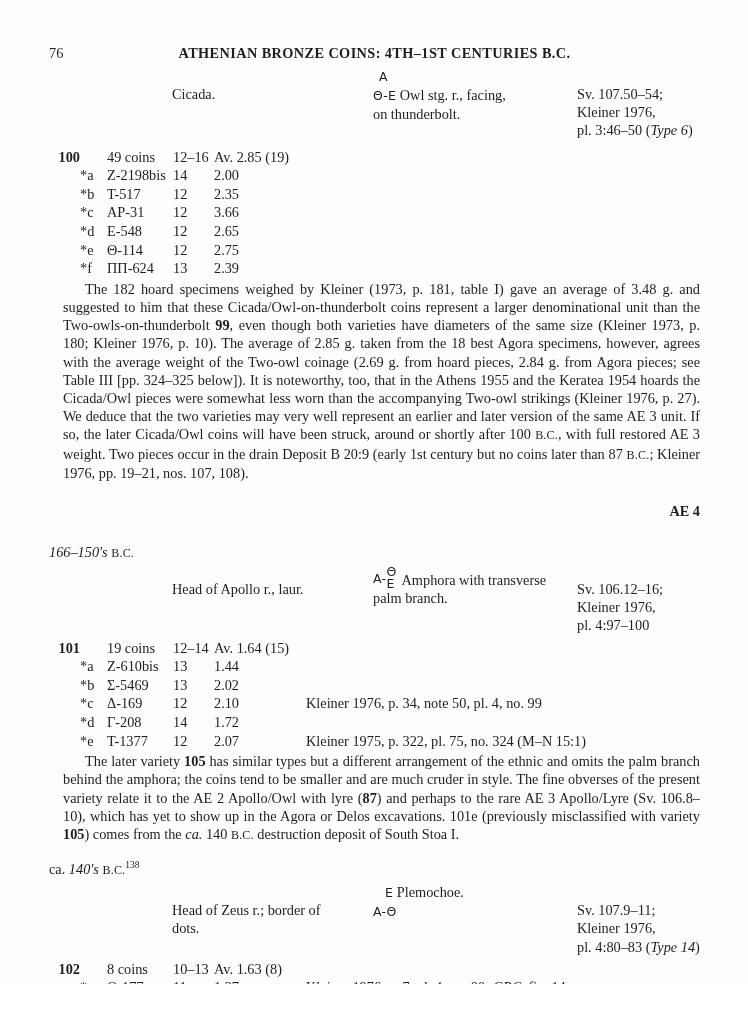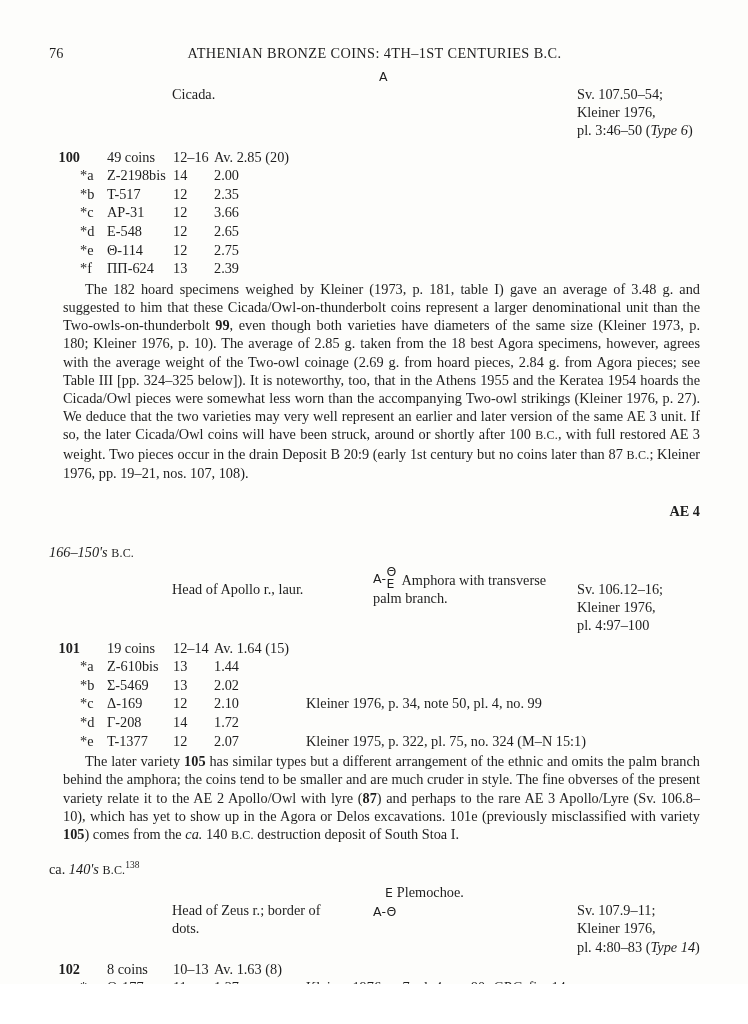--- a/index.html
+++ b/index.html
@@ -11,21 +11,21 @@
     color:#1e1e1e;
     font-family:"Liberation Serif", serif;
     font-size:14.3px;
     line-height:18.2px;
     padding:0 48px 0 49px;
     overflow:hidden;
   }
   
   .pagehead{position:relative;padding-top:44px;height:19px;}
   .pagenum{position:absolute;left:0;top:44px;}
-  .ptitle{display:block;text-align:center;letter-spacing:0.4px;}
+  .ptitle{display:block;text-align:center;letter-spacing:0.4px;font-weight:bold;}
   
   .typerow{display:grid;grid-template-columns:123px 201px 204px 1fr;}
   .typerow .cell{display:block;}
   .pad1{padding-top:18px;}
   .pad2{padding-top:14px;font-family:Liberation Serif, serif;}
   .refcol div{white-space:nowrap;}
   
   .leg{font-family:"DejaVu Sans", sans-serif;font-size:12.5px;letter-spacing:0.3px;}
   .legA{margin-left:6px;}
   .mg{display:flex;align-items:flex-end;}
@@ -61,34 +61,36 @@
     <span class="ptitle">ATHENIAN BRONZE COINS: 4TH–1ST CENTURIES B.C.</span>
   </div>
 
   <div class="typerow mt4">
     <div class="cell"></div>
     <div class="cell pad1">
       <div>Cicada.</div>
     </div>
     <div class="cell">
       <div class="legA"><span class="leg">A</span></div>
+      <div><span class="leg">Θ-E</span> <span>Owl stg. r., facing,</span></div>
+      <div>on thunderbolt.</div>
     </div>
     <div class="cell pad1 refcol">
       <div>Sv. 107.50–54;</div>
       <div>Kleiner 1976,</div>
       <div><span>pl. 3:46–50 (</span><span class="s-i">Type 6</span><span>)</span></div>
     </div>
   </div>
 
   <div class="entry mt8">
     <div class="enum">100</div>
     <div></div>
     <div>49 coins</div>
     <div>12–16</div>
-    <div>Av. 2.85 (20)</div>
+    <div>Av. 2.85 (19)</div>
     <div></div>
 
     <div></div>
       <div>*a</div>
       <div>Z-2198bis</div>
       <div>14</div>
       <div>2.00</div>
       <div></div>
     <div></div>
       <div>*b</div>

